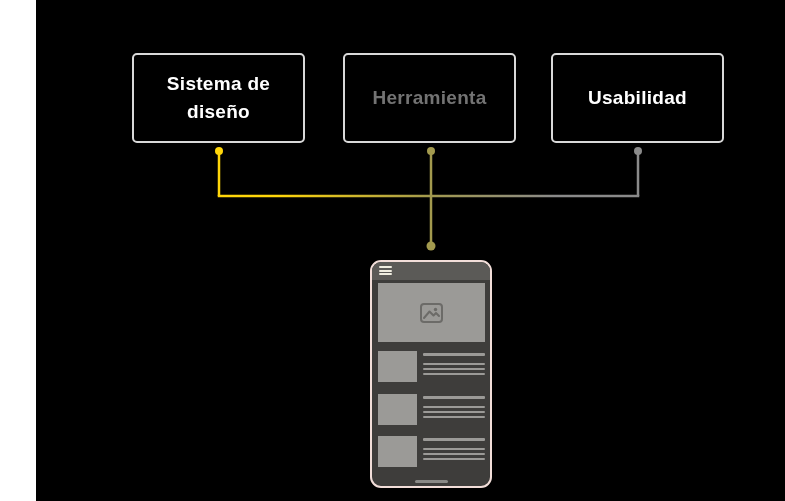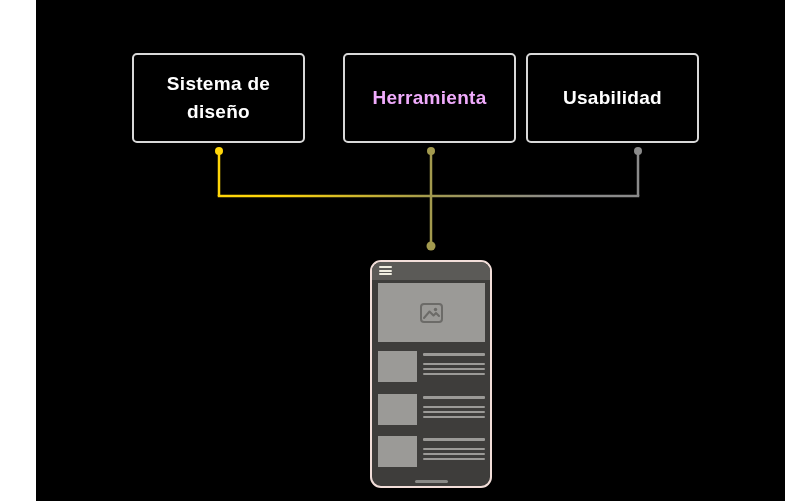--- a/index.html
+++ b/index.html
@@ -29,21 +29,21 @@
     text-align: center;
   }
   .node-box .label-line {
     font-size: 19px;
     font-weight: bold;
     line-height: 28px;
     letter-spacing: 0.3px;
   }
   #box-1 { left: 96px; }
   #box-2 { left: 307px; }
-  #box-3 { left: 490px; }
+  #box-3 { left: 515px; }
 
   
   .connector-svg {
     position: absolute;
     left: 0; top: 0;
     width: 785px;
     height: 501px;
     pointer-events: none;
   }
 
@@ -111,21 +111,21 @@
 </head>
 <body>
 
 <div class="canvas" style="background-color: rgb(0, 0, 0);">
 
   <div class="node-box" id="box-1" style="border-color: rgb(217, 217, 217); color: rgb(255, 255, 255);">
     <div class="label-line">Sistema de</div>
     <div class="label-line">diseño</div>
   </div>
 
-  <div class="node-box" id="box-2" style="border-color: rgb(217, 217, 217); color: #f0abfc;">
+  <div class="node-box" id="box-2" style="border-color: rgb(217, 217, 217); color: #737373;">
     <div class="label-line">Herramienta</div>
   </div>
 
   <div class="node-box" id="box-3" style="border-color: rgb(217, 217, 217); color: rgb(255, 255, 255);">
     <div class="label-line">Usabilidad</div>
   </div>
 
   <svg class="connector-svg" viewBox="0 0 785 501" xmlns="http://www.w3.org/2000/svg">
     <defs>
       <linearGradient id="lineGrad" x1="0" y1="0" x2="1" y2="0">

